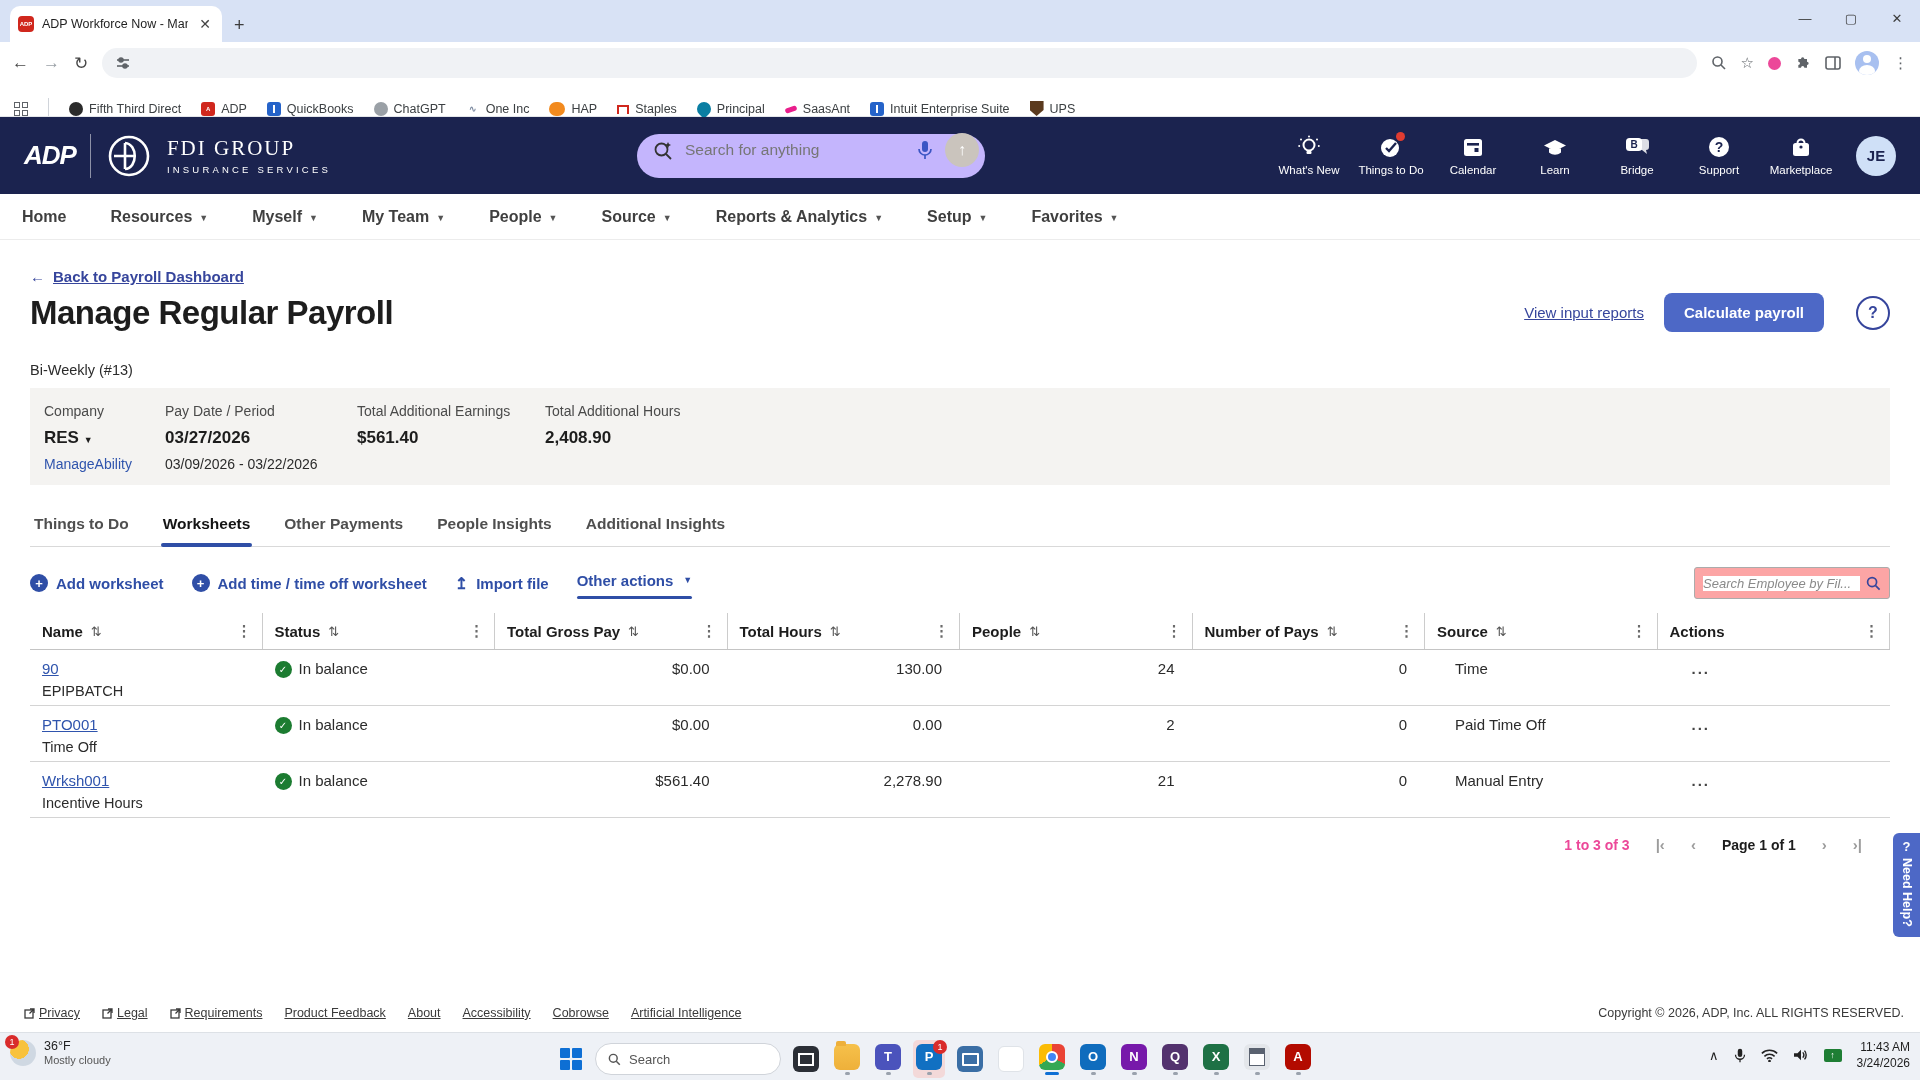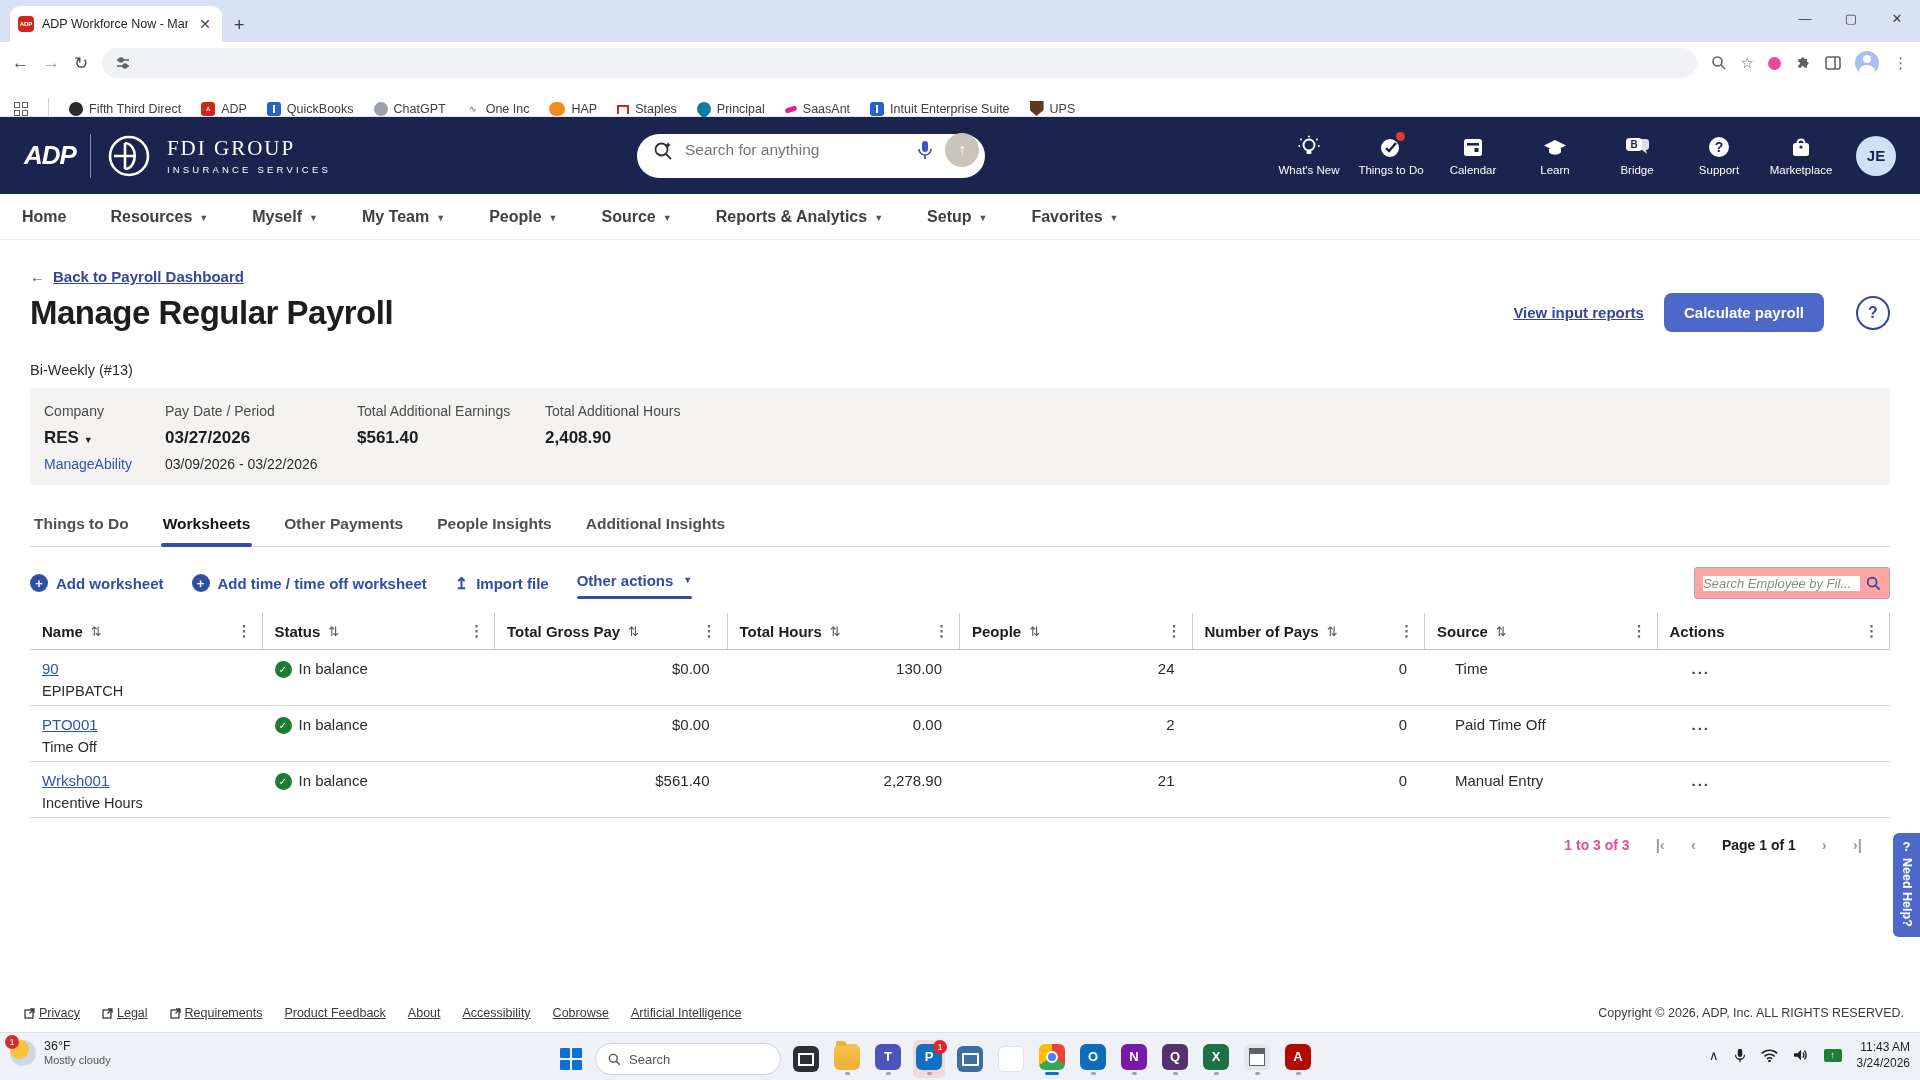--- a/index.html
+++ b/index.html
@@ -45,21 +45,21 @@
   .bi-ups { background:#5b3a1e; clip-path:polygon(0 0,100% 0,100% 60%,50% 100%,0 60%); height:15px; font-size:5px; }
 
   
   .adp-header { height:77px; background:#1b234f; display:flex; align-items:center; padding:0 24px; color:#fff; position:relative; }
   .brand { display:flex; align-items:center; gap:14px; }
   .adp-word { font-size:26px; font-weight:800; font-style:italic; letter-spacing:-1px; }
   .brand-sep { width:1px; height:44px; background:rgba(255,255,255,.5); }
   .fdi-logo { width:48px; height:48px; }
   .brand-text .bt1 { font-family:"Liberation Serif", serif; font-size:21px; letter-spacing:2px; }
   .brand-text .bt2 { font-size:9.5px; letter-spacing:3.2px; margin-top:3px; }
-  .hsearch { position:absolute; left:637px; width:348px; height:44px; background:#ffffff; border-radius:22px; display:flex; align-items:center; padding:0 6px 12px 16px; gap:12px; }
+  .hsearch { position:absolute; left:637px; width:348px; height:44px; background:#c4b5fd; border-radius:22px; display:flex; align-items:center; padding:0 6px 12px 16px; gap:12px; }
   .hsearch input { border:none; outline:none; flex:1; font-size:15.5px; color:#333; background:transparent; font-family:"Liberation Sans", sans-serif; }
   .hsearch input::placeholder { color:#767676; }
   .send-circle { width:34px; height:34px; border-radius:50%; background:#cac4bd; display:flex; align-items:center; justify-content:center; color:#fff; font-size:16px; }
   .hicons { position:absolute; right:24px; display:flex; align-items:center; gap:8px; }
   .hicon { width:74px; display:flex; flex-direction:column; align-items:center; gap:5px; position:relative; }
   .hicon .lbl { font-size:11.5px; white-space:nowrap; }
   .hicon svg { display:block; }
   .red-dot { position:absolute; top:-3px; left:42px; width:9px; height:9px; border-radius:50%; background:#e03c31; }
   .h-avatar { width:40px; height:40px; border-radius:50%; background:#cfe0f7; color:#1b234f; font-weight:bold; font-size:15px; display:flex; align-items:center; justify-content:center; margin-left:10px; }
 
@@ -68,21 +68,21 @@
   .nav-item { font-size:16px; color:#3f3f3f; font-weight:bold; display:flex; align-items:center; gap:7px; white-space:nowrap; }
   .nav-item .car { font-size:9px; color:#555; margin-top:2px; }
 
   
   .content { padding:0 30px; }
   .back-row { margin-top:28px; display:flex; align-items:center; gap:8px; color:#36459c; font-size:15px; }
   .back-row a { color:#36459c; font-weight:bold; text-decoration:underline; }
   .title-row { margin-top:8px; display:flex; align-items:center; }
   h1 { font-size:33px; font-weight:800; color:#1d1d1d; letter-spacing:-.5px; }
   .title-right { margin-left:auto; display:flex; align-items:center; gap:20px; }
-  .vir { color:#36459c; font-size:15px; font-weight:bold; text-decoration:underline; }
+  .vir { color:#36459c; font-size:15px; font-weight:normal; text-decoration:underline; }
   .calc-btn { background:#4d68c6; color:#fff; font-size:15px; font-weight:bold; border:none; border-radius:8px; padding:11px 20px; font-family:"Liberation Sans", sans-serif; }
   .help-circle { width:34px; height:34px; border-radius:50%; border:2px solid #36459c; color:#36459c; font-weight:bold; display:flex; align-items:center; justify-content:center; font-size:16px; margin-left:12px; }
   .cycle { margin-top:30px; font-size:14.5px; color:#2b2b2b; }
   .info-panel { margin-top:10px; background:#f4f3f1; height:97px; display:flex; padding:15px 0 0 14px; }
   .ip-col { margin-right:0; }
   .ip-col .lab { font-size:14px; color:#4a4a4a; }
   .ip-col .val { font-size:17px; font-weight:bold; color:#1d1d1d; margin-top:9px; }
   .ip-col.c1 { width:121px; }
   .ip-col.c2 { width:192px; }
   .ip-col.c3 { width:188px; }

